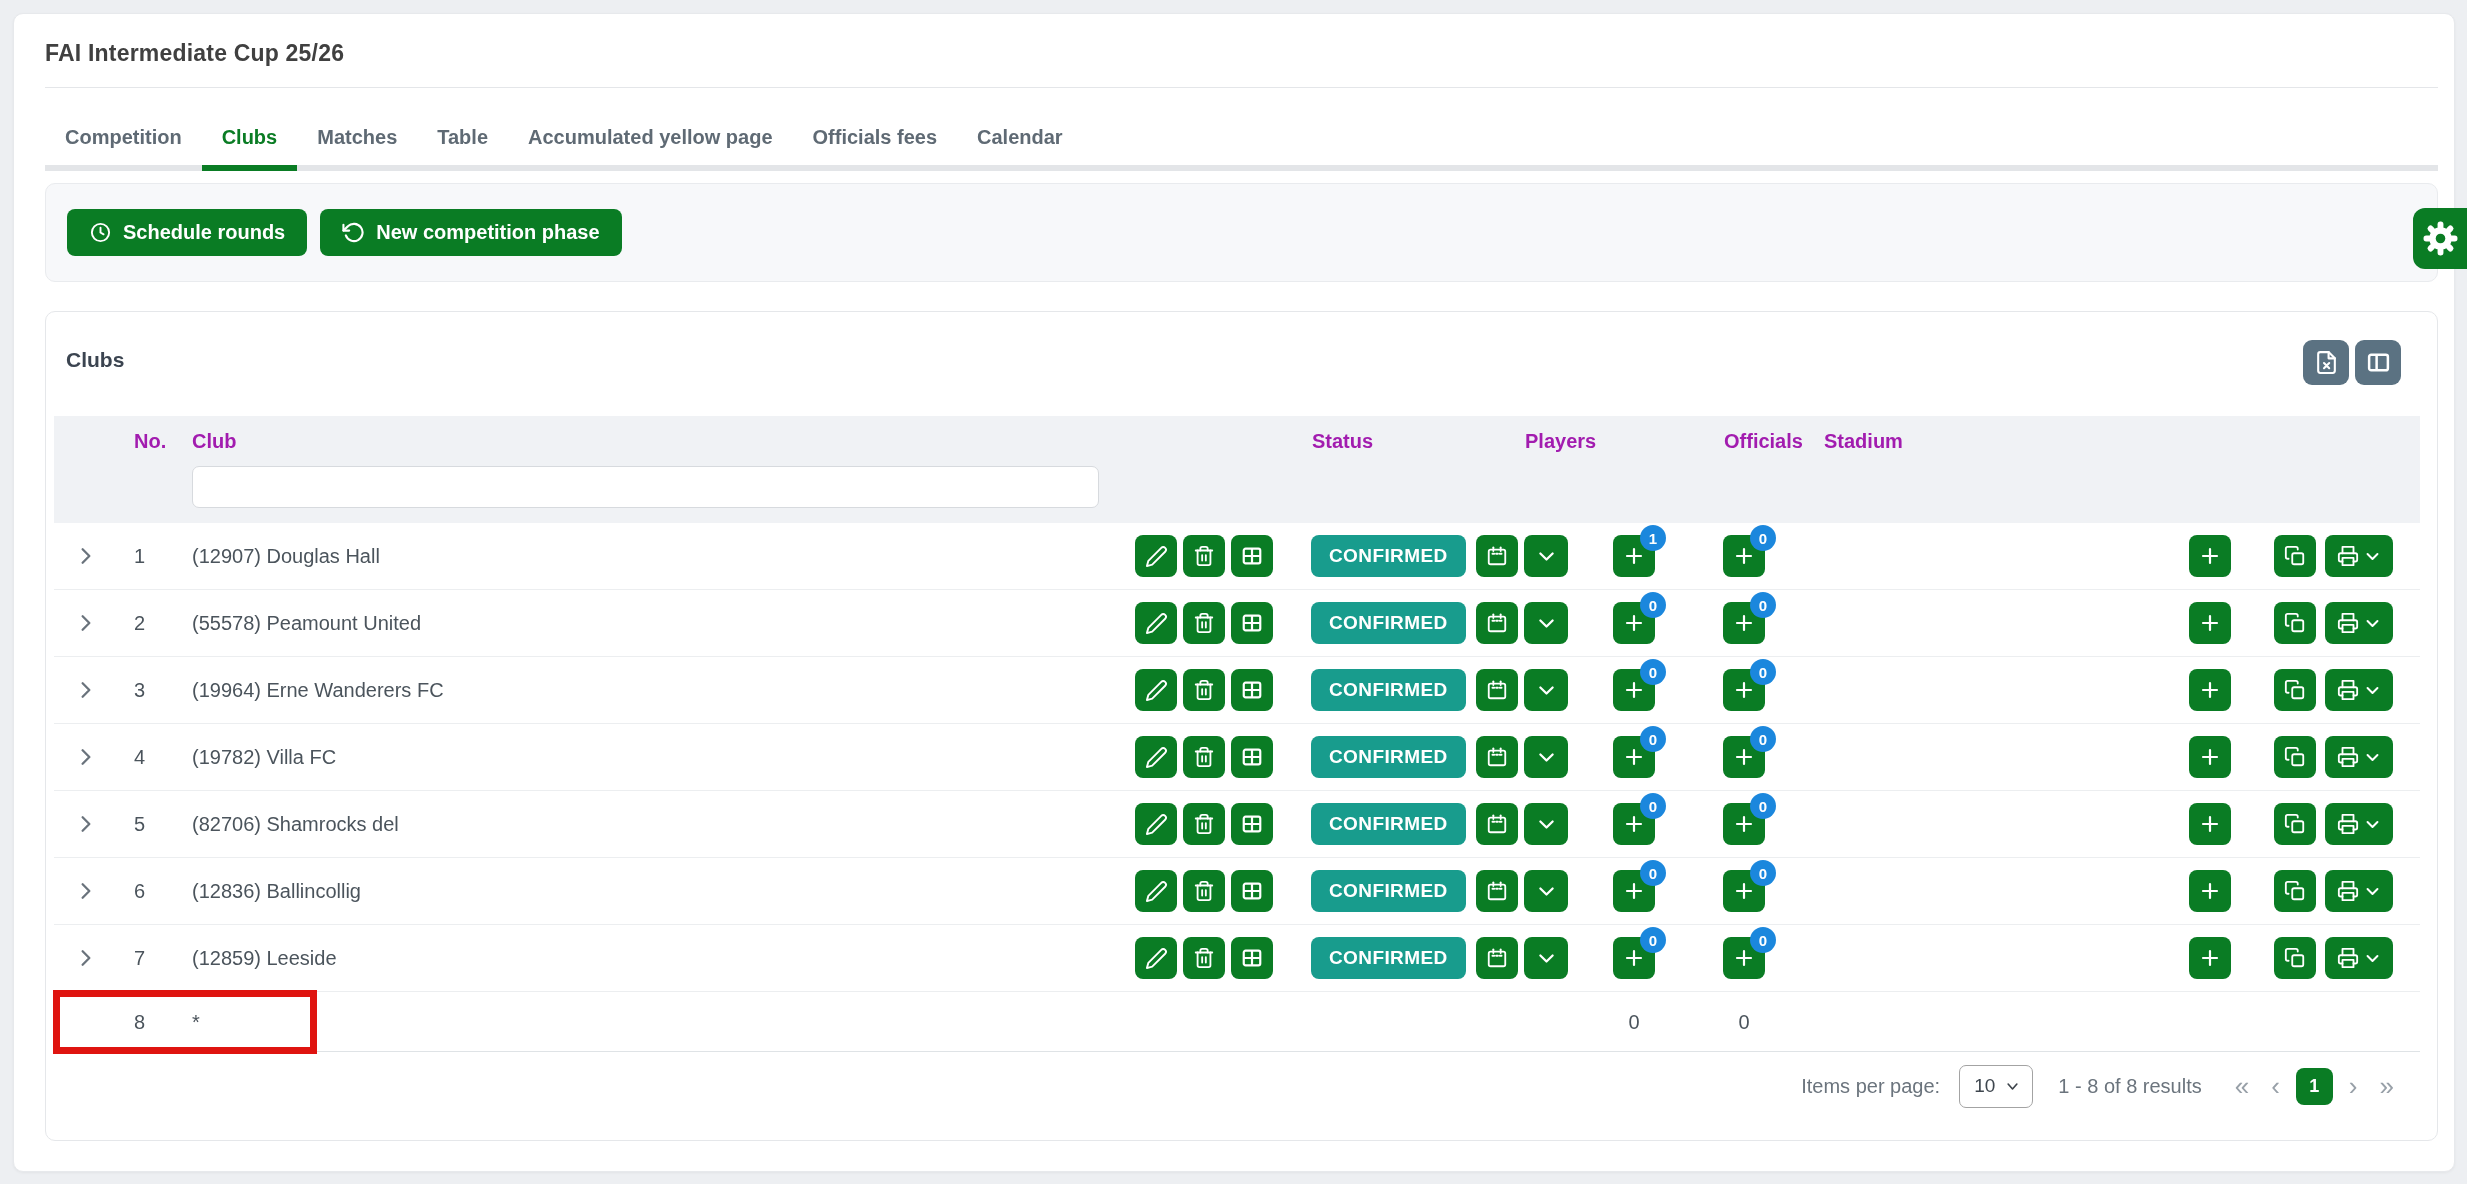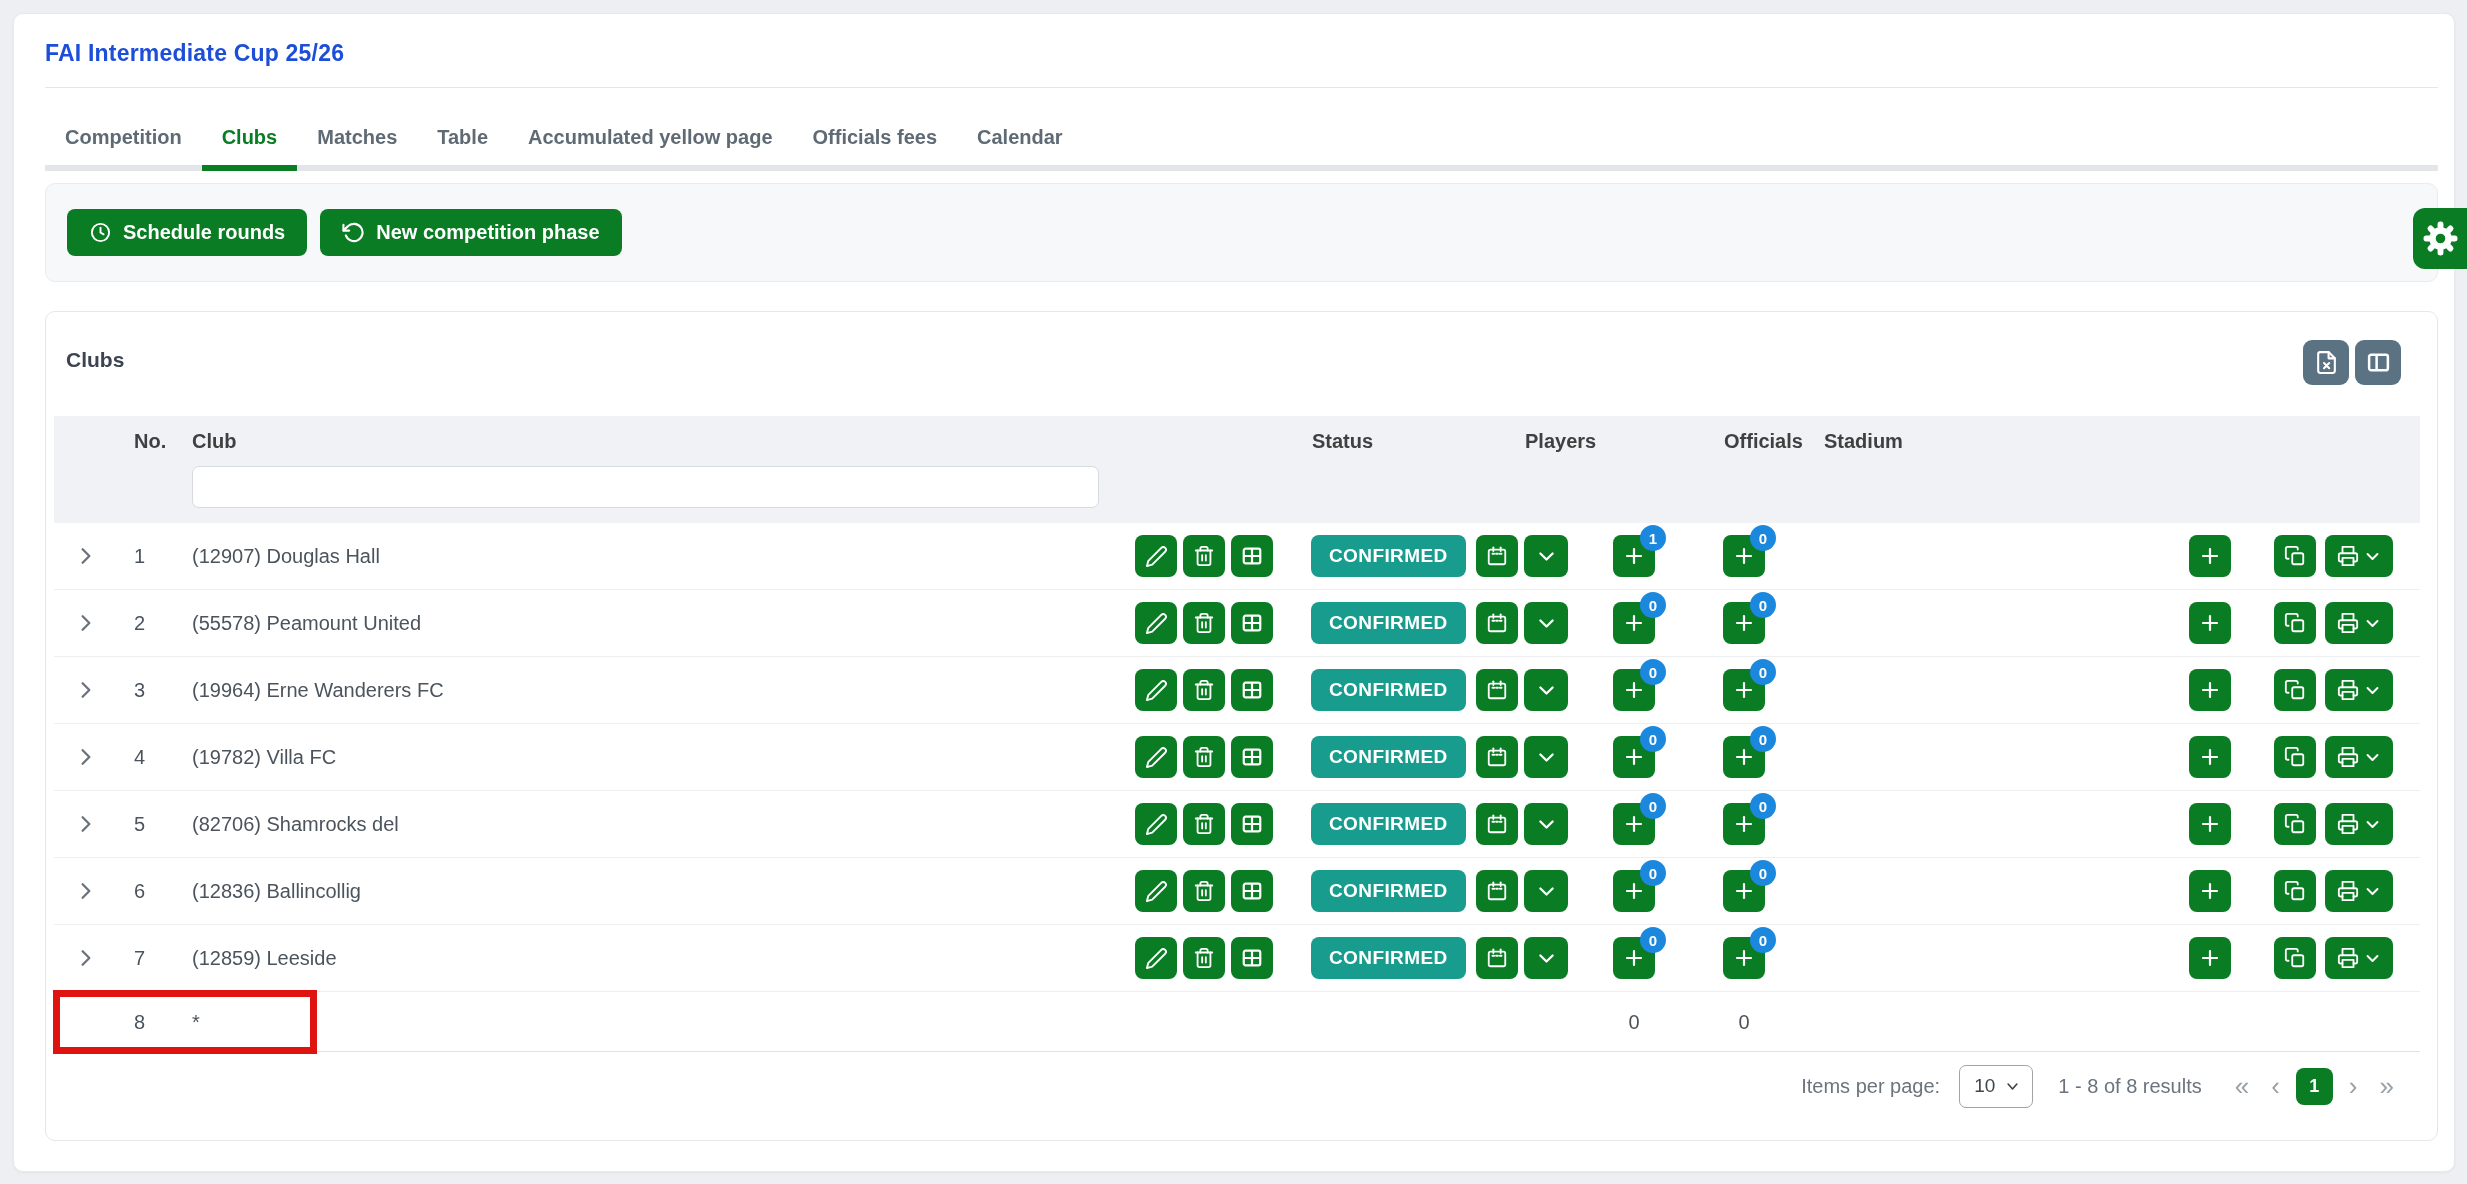--- a/index.html
+++ b/index.html
@@ -5,21 +5,21 @@
   * { margin:0; padding:0; box-sizing:border-box; }
   html,body { background:#e9ebee; }
   body { font-family:"Liberation Sans","DejaVu Sans",sans-serif; }
   .screen { position:relative; width:2467px; height:1184px; background:#edeff2; overflow:hidden; }
 
   
   .page-card { position:absolute; left:13px; top:13px; width:2442px; height:1159px;
     background:#fff; border:1px solid #e7e9ec; border-radius:10px;
     box-shadow:0 1px 3px rgba(0,0,0,.05); }
 
-  .page-title { margin:26px 0 0 31px; font-size:23px; font-weight:700; color:#1d4ed8; letter-spacing:.2px; }
+  .page-title { margin:26px 0 0 31px; font-size:23px; font-weight:700; color:#404040; letter-spacing:.2px; }
   .title-divider { position:absolute; left:31px; right:16px; top:73px; height:1px; background:#e4e6e9; }
 
   
   .tabs { position:absolute; left:31px; right:16px; top:96px; display:flex; border-bottom:6px solid #e3e5e8; }
   .tab { position:relative; background:none; border:none; padding:16px 20px; font-family:inherit;
     font-size:20px; font-weight:600; color:#5f6a74; cursor:pointer; }
   .tab.active { color:var(--accent-green,#0a7c24); }
   .tab.active::after { content:""; position:absolute; left:0; right:0; bottom:-6px; height:6px;
     background:var(--accent-green,#0a7c24); }
 
@@ -39,21 +39,21 @@
   
   .table-card { position:absolute; left:31px; right:16px; top:297px; height:830px;
     background:#fff; border:1px solid #e5e7ea; border-radius:10px; }
   .panel-title { position:absolute; left:20px; top:36px; font-size:21px; font-weight:700; color:#3b4450; }
   .export-group { position:absolute; right:36px; top:28px; display:flex; gap:6px; }
   .btn-slate { width:46px; height:45px; background:var(--export-slate,#5b7282); border:none; border-radius:9px;
     display:flex; align-items:center; justify-content:center; cursor:pointer; }
 
   .tbl { position:absolute; left:8px; right:17px; top:104px; }
   .tbl-head { position:relative; height:107px; background:#f0f2f5; }
-  .col-label { position:absolute; top:14px; font-size:20px; font-weight:700; color:#404040; }
+  .col-label { position:absolute; top:14px; font-size:20px; font-weight:700; color:#a21caf; }
   .cl-no { left:80px; } .cl-club { left:138px; } .cl-status { left:1258px; }
   .cl-players { left:1471px; } .cl-officials { left:1670px; } .cl-stadium { left:1770px; }
   .filter-input { position:absolute; left:138px; top:50px; width:907px; height:42px; background:#fff;
     border:1px solid #d7dade; border-radius:7px; font-family:inherit; font-size:19px; color:#434b52; padding:0 12px; }
 
   .row { position:relative; height:67px; border-bottom:1px solid #eceef0; background:#fff; }
   .row:last-child { border-bottom:1px solid #dfe3e6; }
   .cell { position:absolute; top:50%; transform:translateY(-50%); }
   .txt { font-size:20px; color:#4b545c; }
   .c-chev { left:20px; display:flex; cursor:pointer; }

